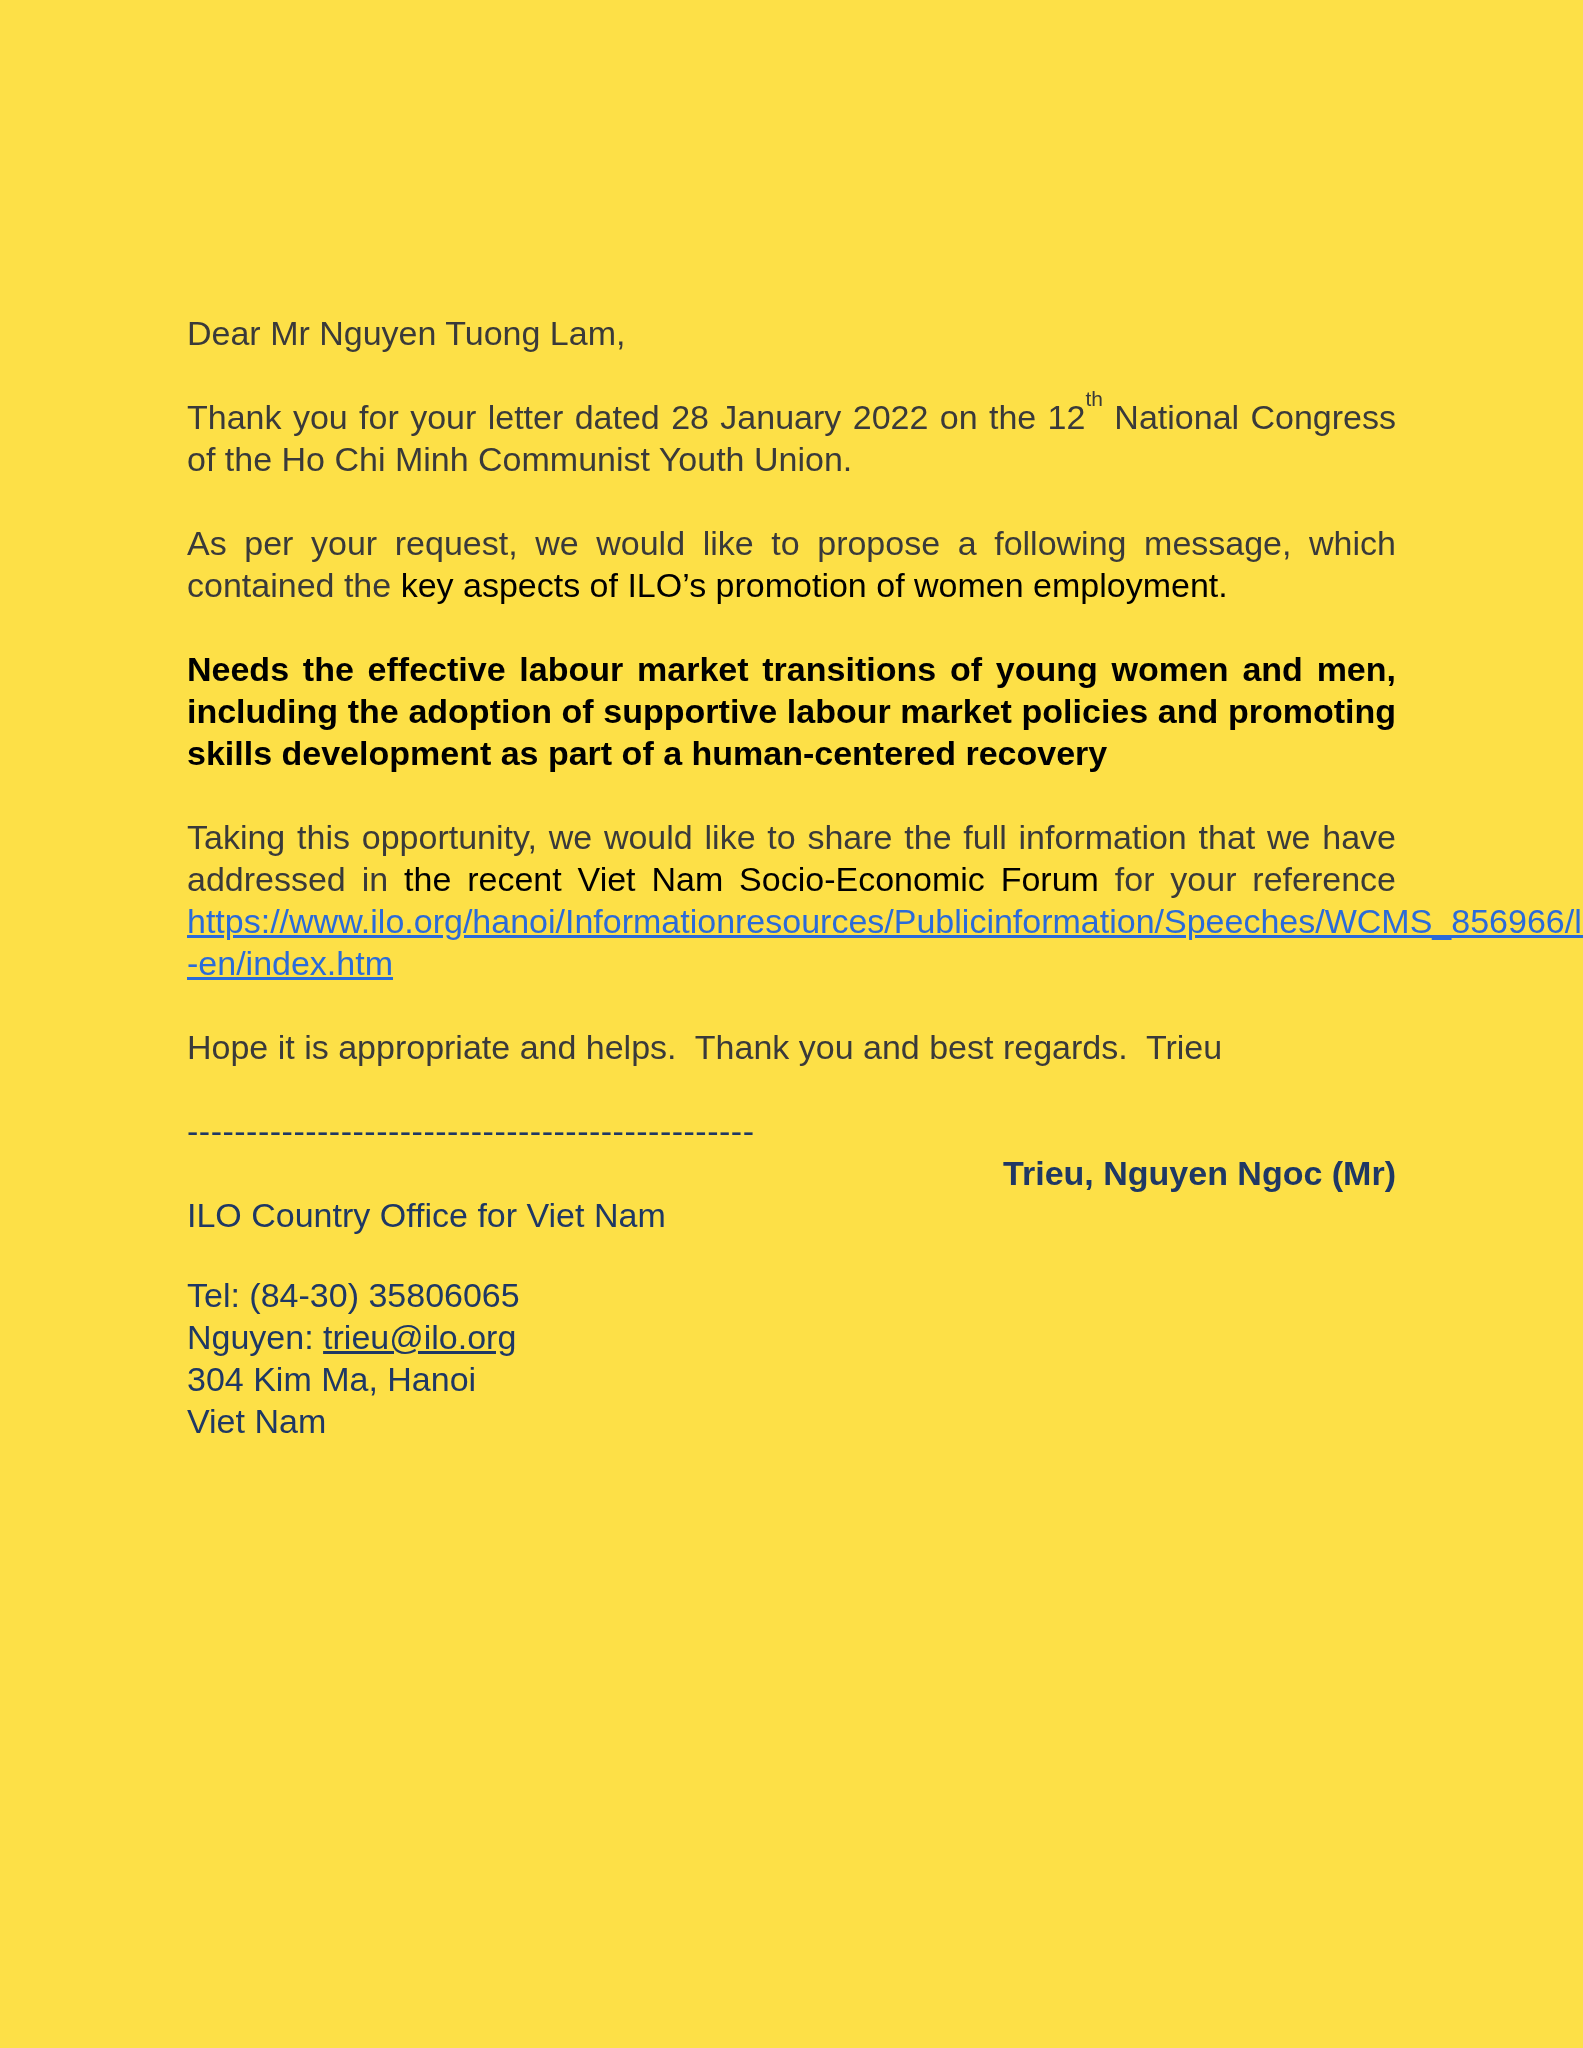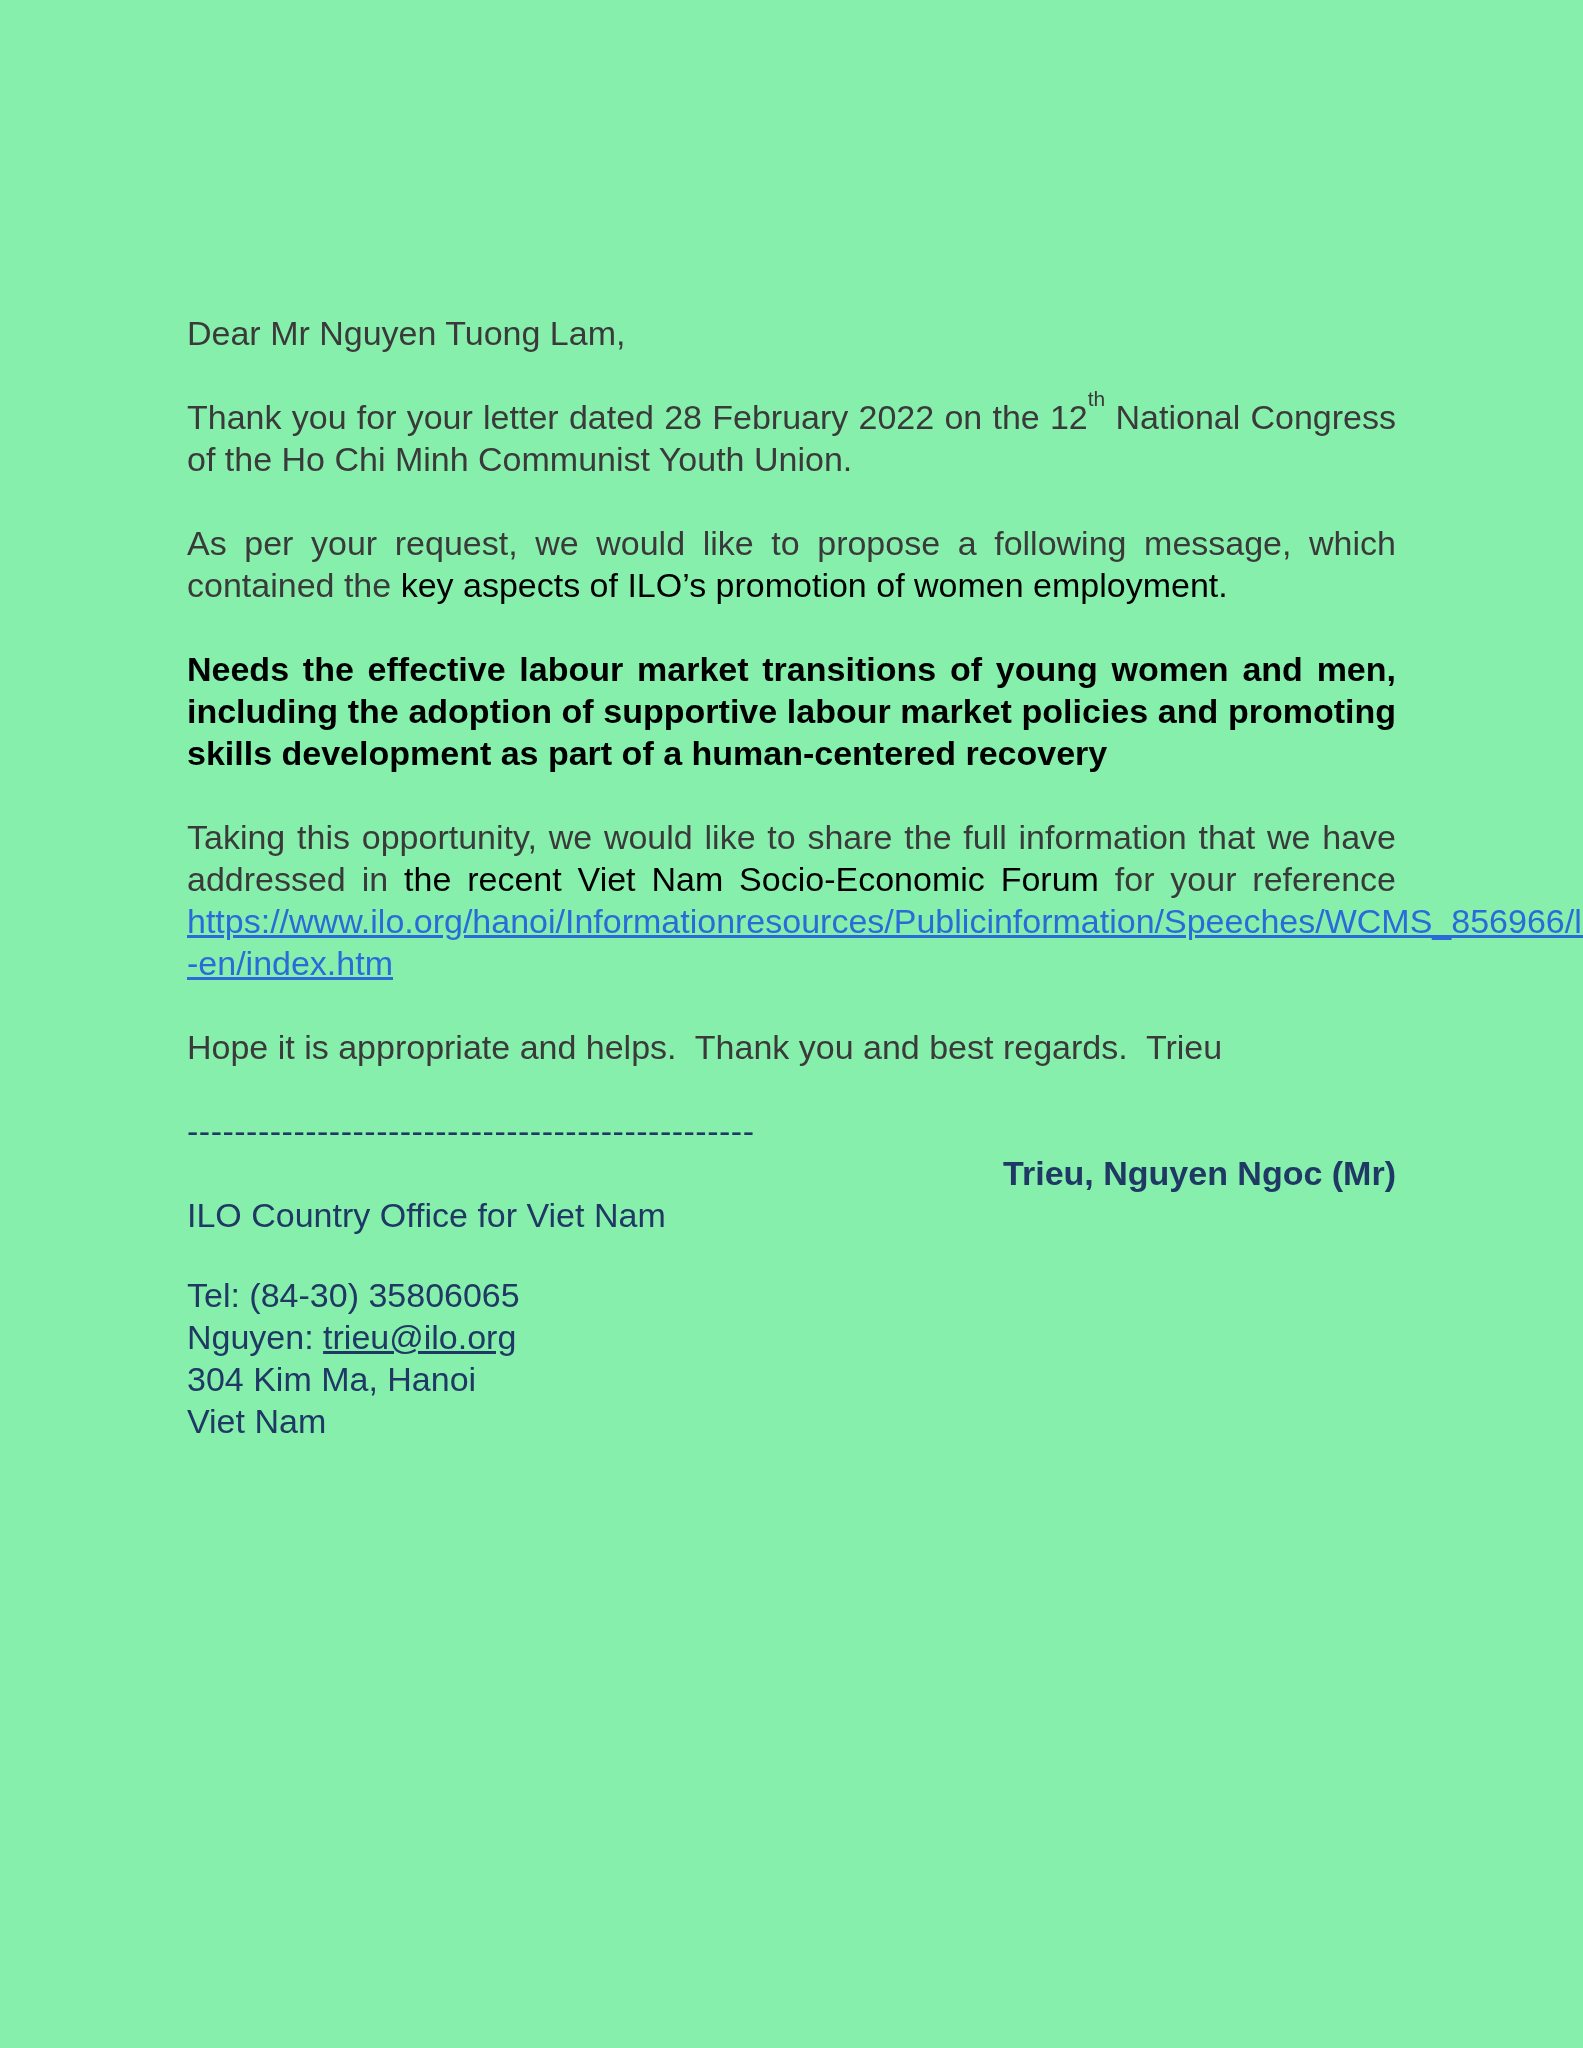--- a/index.html
+++ b/index.html
@@ -5,21 +5,21 @@
   html, body {
     margin: 0;
     padding: 0;
     background: #ffffff;
   }
   .page {
     position: relative;
     width: 1583px;
     height: 2048px;
     box-sizing: border-box;
-    background: #86efac;
+    background: #fde047;
     padding: 312px 187px 0 187px;
     font-family: "Liberation Sans", "DejaVu Sans", sans-serif;
     font-size: 34px;
     line-height: 42px;
     color: #3a3a3a;
     overflow: hidden;
   }
   p.para {
     margin: 0 0 42px 0;
   }
@@ -61,21 +61,21 @@
     cursor: pointer;
   }
 </style>
 </head>
 <body>
 
 <div class="page">
 
   <p class="para"><span class="seg-gray">Dear Mr Nguyen Tuong Lam,</span></p>
 
-  <p class="para justify"><span class="seg-gray">Thank you for your letter dated 28 February 2022 on the 12</span><sup class="sup">th</sup><span class="seg-gray"> National Congress of the Ho Chi Minh Communist Youth Union.</span></p>
+  <p class="para justify"><span class="seg-gray">Thank you for your letter dated 28 January 2022 on the 12</span><sup class="sup">th</sup><span class="seg-gray"> National Congress of the Ho Chi Minh Communist Youth Union.</span></p>
 
   <p class="para justify"><span class="seg-gray">As per your request, we would like to propose a following message, which contained the </span><span class="seg-black">key aspects of ILO’s promotion of women employment.</span></p>
 
   <p class="para justify boldpara"><span class="seg-bold">Needs the effective labour market transitions of young women and men, including the adoption of supportive labour market policies and promoting skills development as part of a human-centered recovery</span></p>
 
   <p class="para justify"><span class="seg-gray">Taking this opportunity, we would like to share the full information that we have addressed in </span><span class="seg-black">the recent Viet Nam Socio-Economic Forum</span><span class="seg-gray"> for your reference </span><a href="#" class="url">https://www.ilo.org/hanoi/Informationresources/Publicinformation/Speeches/WCMS_856966/lang--en/index.htm</a></p>
 
   <p class="para"><span class="seg-gray">Hope it is appropriate and helps.&nbsp; Thank you and best regards.&nbsp; Trieu</span></p>
 
   <div class="signature">

